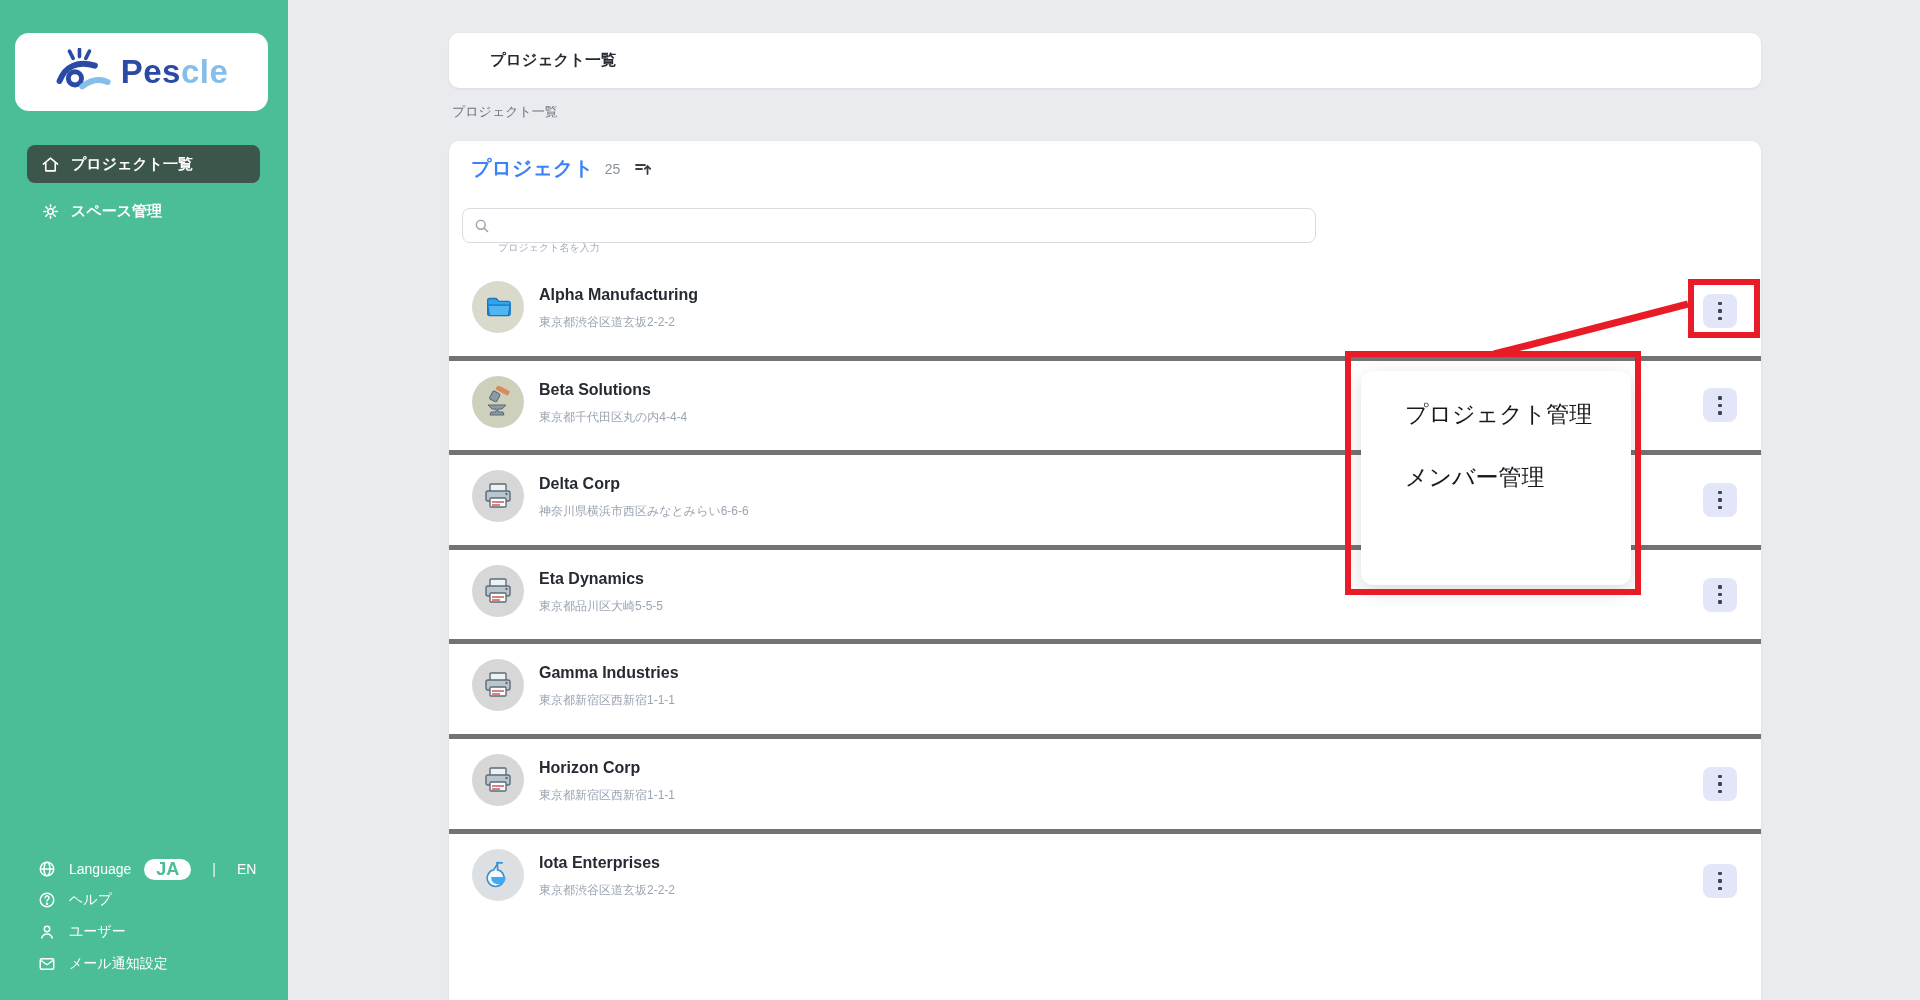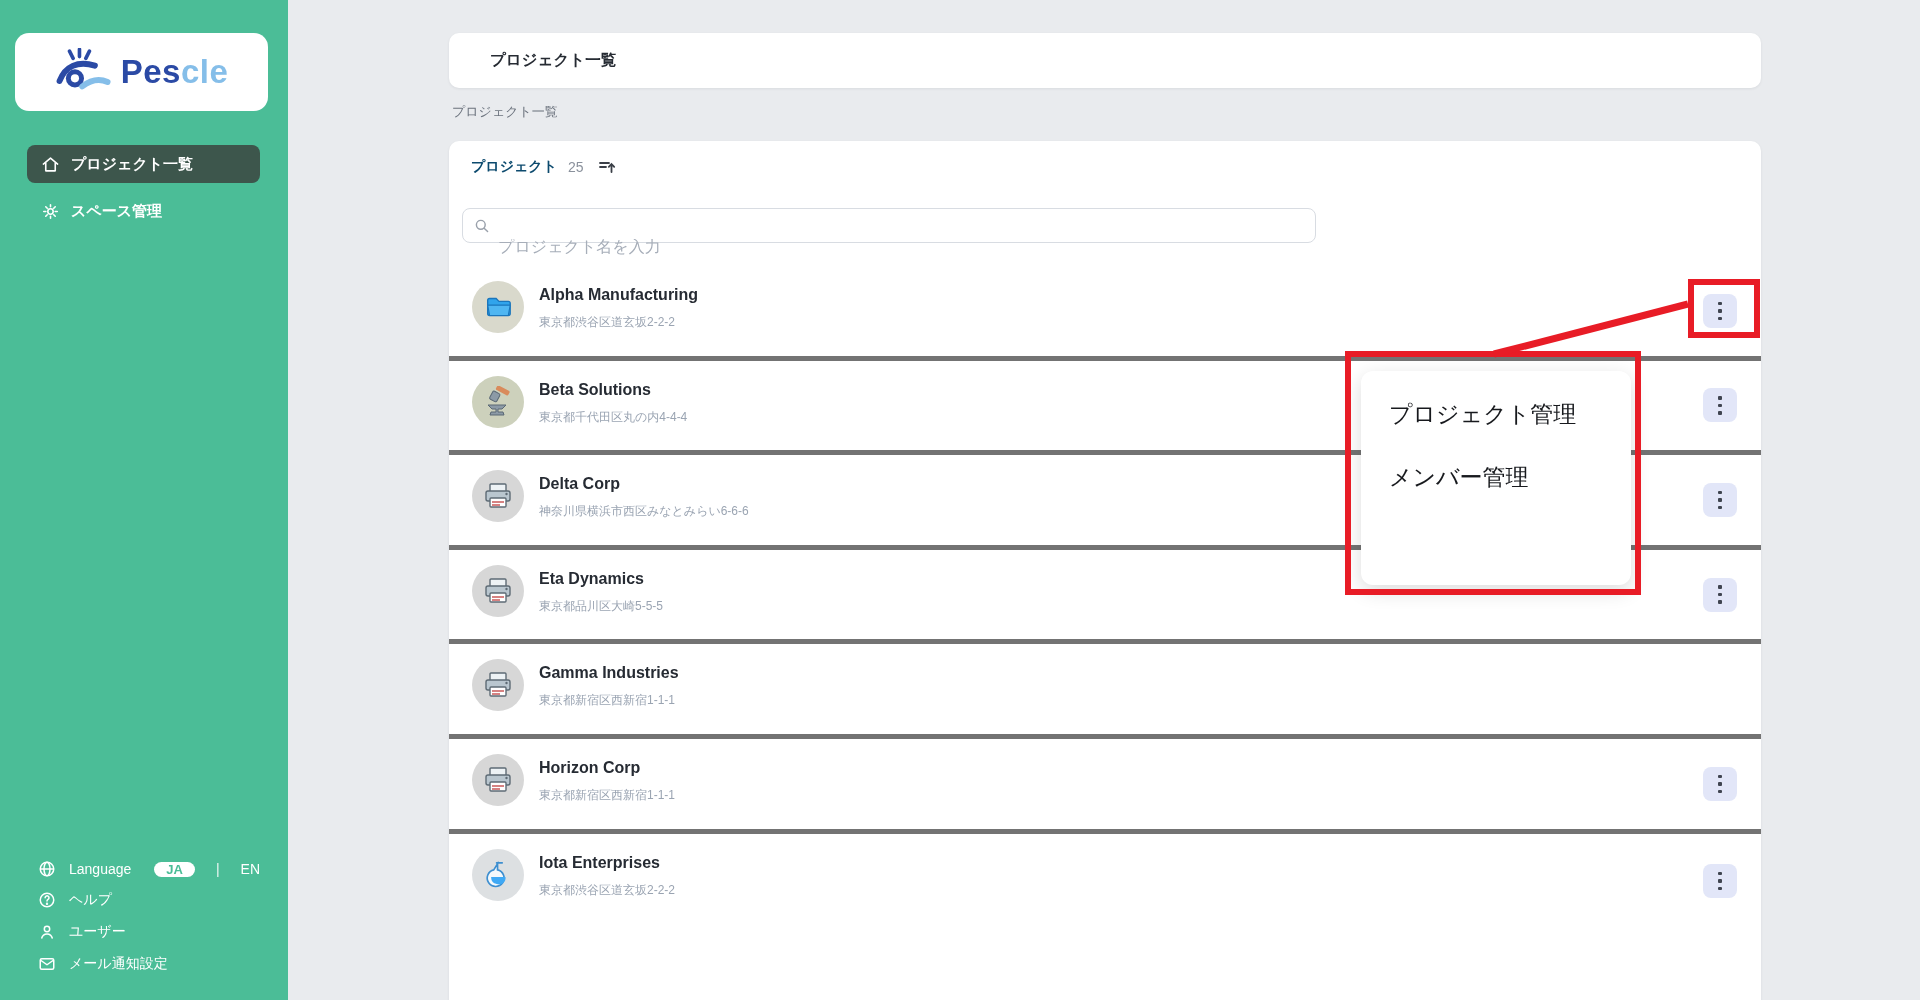--- a/index.html
+++ b/index.html
@@ -15,41 +15,41 @@
   .logo-text .p1 { color:var(--navy,#2B4AA5); }
   .logo-text .p2 { color:var(--lblue,#85BEE9); }
   .nav { position:absolute; left:27px; top:145px; width:233px; display:flex; flex-direction:column; gap:9px; }
   .nav-item { height:38px; border-radius:8px; display:flex; align-items:center; gap:11px; padding-left:14px;
               color:#fff; font-size:15px; font-weight:600; cursor:pointer; }
   .nav-item.active { background:var(--active,#3D564C); }
   .nav-item svg { flex:0 0 auto; }
 
   .side-footer { position:absolute; left:0; top:854px; width:288px; display:flex; flex-direction:column; }
   .foot-row { height:32px; display:flex; align-items:center; gap:13px; padding-left:38px; color:#fff; font-size:14px; cursor:pointer; }
-  .lang-pill { background:#fff; color:var(--green,#4BBD97); font-weight:bold; font-size:13px;
-               padding:0 12px; border-radius:12px; margin-left:10px; cursor:pointer; }
+  .lang-pill { background:#fff; color:var(--green,#4BBD97); font-weight:bold; font-size:18px;
+               padding:0 12px; border-radius:12px; cursor:pointer; }
   .lang-div { margin:0 8px; opacity:.9; }
   .lang-en { font-weight:normal; cursor:pointer;text-align:center; }
 
   
   .header-card { position:absolute; left:449px; top:33px; width:1312px; height:55px; background:#fff; border-radius:10px;
                  box-shadow:0 1px 3px rgba(16,24,40,.07); display:flex; align-items:center; padding-left:41px; }
   .page-title { font-size:15.5px; font-weight:bold; color:#262B33; }
   .breadcrumb { position:absolute; left:452px; top:103px; font-size:13px; color:#6C737E; cursor:pointer; }
 
   .main-card { position:absolute; left:449px; top:141px; width:1312px; height:900px; background:#fff; border-radius:10px;
                box-shadow:0 1px 3px rgba(16,24,40,.07); }
   .list-header { position:absolute; left:22px; top:14px; display:flex; align-items:center; gap:11px; }
-  .list-label { font-size:14px; font-weight:bold; color:#0c4a6e; }
+  .list-label { font-size:20px; font-weight:bold; color:#3b82f6; }
   .list-count { font-size:14px; color:#8A919C; }
   .sort-btn { background:none; border:none; cursor:pointer; padding:2px; display:flex; align-items:center; }
 
   .search-wrap { position:absolute; left:13px; top:67px; width:854px; height:35px; border:1px solid #D8DCE2; border-radius:8px;
                  display:flex; align-items:center; padding-left:11px; gap:8px; background:#fff; }
-  .search-wrap input { border:none; outline:none; flex:1; font-size:16px; color:#3A4049; font-family:Liberation Mono, monospace; background:transparent;margin-top:44px; }
+  .search-wrap input { border:none; outline:none; flex:1; font-size:10px; color:#3A4049; font-family:Liberation Sans, sans-serif; background:transparent;margin-top:44px; }
   .search-wrap input::placeholder { color:#A7AEB9; }
 
   .project-list { position:absolute; left:0; top:125px; width:1312px; }
   .project-row { position:relative; height:94.6px; border-bottom:5px solid #737373; cursor:pointer; }
   .project-row:last-child { border-bottom:none; }
   .avatar { position:absolute; left:23px; top:15px; width:52px; height:52px; border-radius:50%;
             display:flex; align-items:center; justify-content:center; overflow:hidden; }
   .av-folder-icon      { background:#D9D9CC; }
   .av-hammer-anvil-icon{ background:#CDD1BC; }
   .av-printer-icon     { background:#D7D7D7; }
@@ -57,21 +57,21 @@
   .av-flask-icon       { background:#DDE0E2; }
   .row-name { position:absolute; left:90px; top:20px; font-size:16px; font-weight:bold; color:#262B33; }
   .row-address { position:absolute; left:90px; top:48px; font-size:12px; color:#9AA4B2; }
   .kebab { position:absolute; right:24px; top:50%; margin-top:-17px; width:34px; height:34px; border:none; border-radius:8px;
            background:var(--kebab,#E2E6F8); cursor:pointer; display:flex; align-items:center; justify-content:center; }
   .kebab .dots { display:flex; flex-direction:column; gap:4px; }
   .kebab .dots i { width:3.5px; height:3.5px; background:#3F4450; border-radius:1px; }
 
   
   .context-menu { position:absolute; left:1361px; top:371px; width:270px; height:214px; background:#fff; border-radius:12px;
-                  box-shadow:0 6px 20px rgba(0,0,0,.14); padding:12px 0; z-index:20; }
+                  box-shadow:0 6px 20px rgba(0,0,0,.14); padding:12px 16px; z-index:20; }
   .context-menu-item { height:63px; display:flex; align-items:center; padding-left:28px; font-size:23px; color:#17191D; cursor:pointer; }
 
   
   .ann-kebab-box { position:absolute; left:1688px; top:279px; width:72px; height:59px; border:6px solid var(--red,#E81C26); z-index:30; pointer-events:none; }
   .ann-menu-box  { position:absolute; left:1345px; top:351px; width:296px; height:244px; border:6px solid var(--red,#E81C26); z-index:30; pointer-events:none; }
   .ann-line { position:absolute; left:1485px; top:296px; z-index:30; pointer-events:none; }
 </style>
 </head>
 <body>
 

